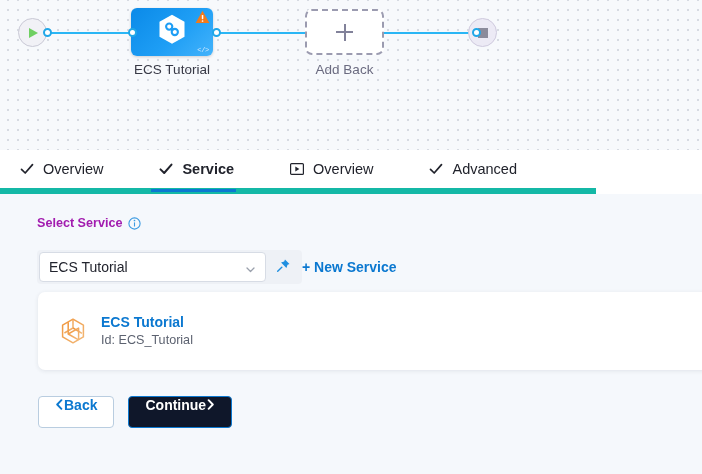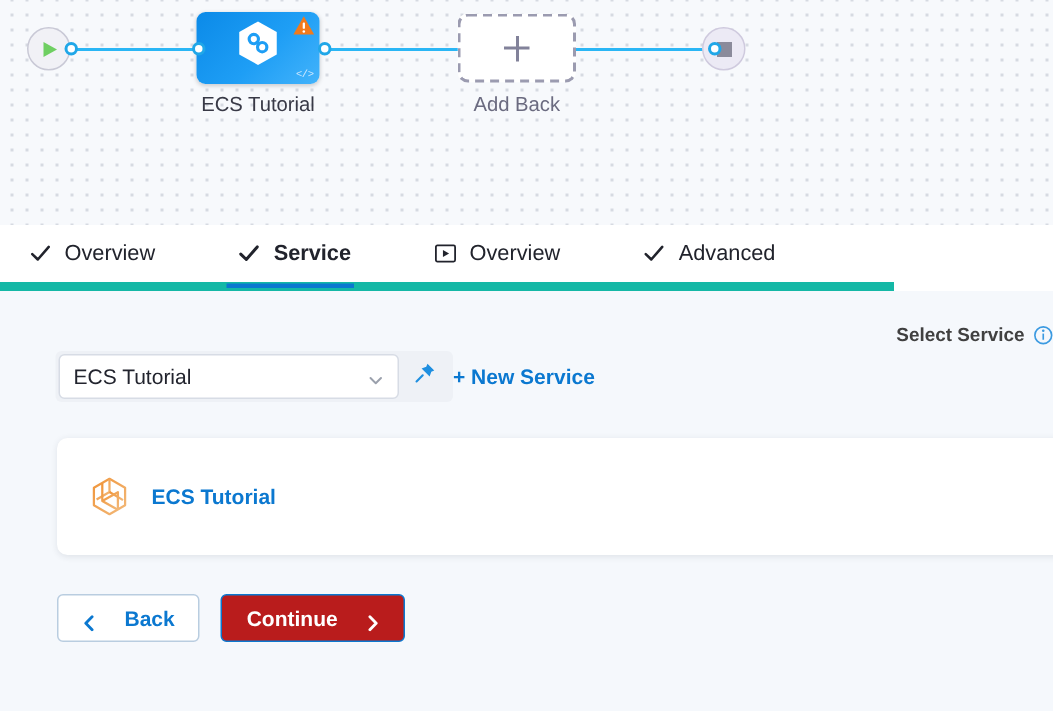--- a/index.html
+++ b/index.html
@@ -161,23 +161,22 @@
 
   
   .main {
     width: 702px; height: 280px;
     background: #f5f8fc;
     padding: 22px 0 0 37px;
     position: relative;
   }
   .field-label {
     display: flex; align-items: center; gap: 6px;
-    font-size: 12.6px; font-weight: bold; color: #404040;
-    margin-bottom: 4px;
-    justify-content: flex-end;
+    font-size: 12.6px; font-weight: bold; color: #a21caf;
+    margin-bottom: 20px;
   }
   .info-ic { width: 13px; height: 13px; }
 
   .row-select { display: flex; align-items: center; }
 
   .select-wrap {
     display: flex;
     width: 265px; height: 34px;
     background: #eef1f6;
     border-radius: 4px;
@@ -217,32 +216,32 @@
   .cube-ic { width: 30px; height: 30px; flex: none; }
   .svc-title { font-size: 14px; font-weight: bold; color: #0b78d0; line-height: 1.35; }
   .svc-id { font-size: 12.6px; color: #5c6270; line-height: 1.35; }
 
   .btn-row {
     position: absolute;
     left: 38px; top: 202px;
     display: flex; gap: 14px;
   }
   .btn {
-    display: flex; align-items: center; gap: 19px;
+    display: flex; gap: 0;
     height: 32px; padding: 0 16px;
     border-radius: 4px;
     font-size: 14px; font-weight: bold;
     cursor: pointer;
   }
   .btn-back {
     background: #ffffff; color: #0b78d0;
     border: 1px solid #b9cde0;
   }
   .btn-continue {
-    background: #b91c1c; color: #ffffff; border: 1px solid #0b78d0;
+    background: #0f172a; color: #ffffff; border: 1px solid #0b78d0;
   }
   .arr { width: 9px; height: 9px; }
 </style>
 </head>
 <body>
 
 <div class="canvas">
 
   <div class="edge edge-1"></div>
   <div class="edge edge-2"></div>
@@ -378,20 +377,21 @@
           <path d="M15 3.2 L25.4 9.1 L25.4 20.9 L15 26.8 L4.6 20.9 L4.6 9.1 Z"></path>
           <path d="M15 3.2 L15 12 L6.4 17"></path>
           <path d="M15 12 L24 17.4"></path>
           <path d="M10.2 6.2 L10.2 18 L20.6 23.9"></path>
           <path d="M10.2 18 L20.6 12.1 L20.6 23.9"></path>
         </g>
       </svg>
     </span>
     <div>
       <div class="svc-title">ECS Tutorial</div>
+      <div class="svc-id">Id: ECS_Tutorial</div>
     </div>
   </div>
 
   <div class="btn-row">
     <div class="btn btn-back">
       <span class="arr">
         <svg width="9" height="11" viewBox="0 0 9 11">
             <path d="M6.4 1.2 L2.2 5.5 L6.4 9.8" fill="none" stroke="#0b78d0" stroke-width="1.9" stroke-linecap="round" stroke-linejoin="round"></path>
           </svg>
       </span>

